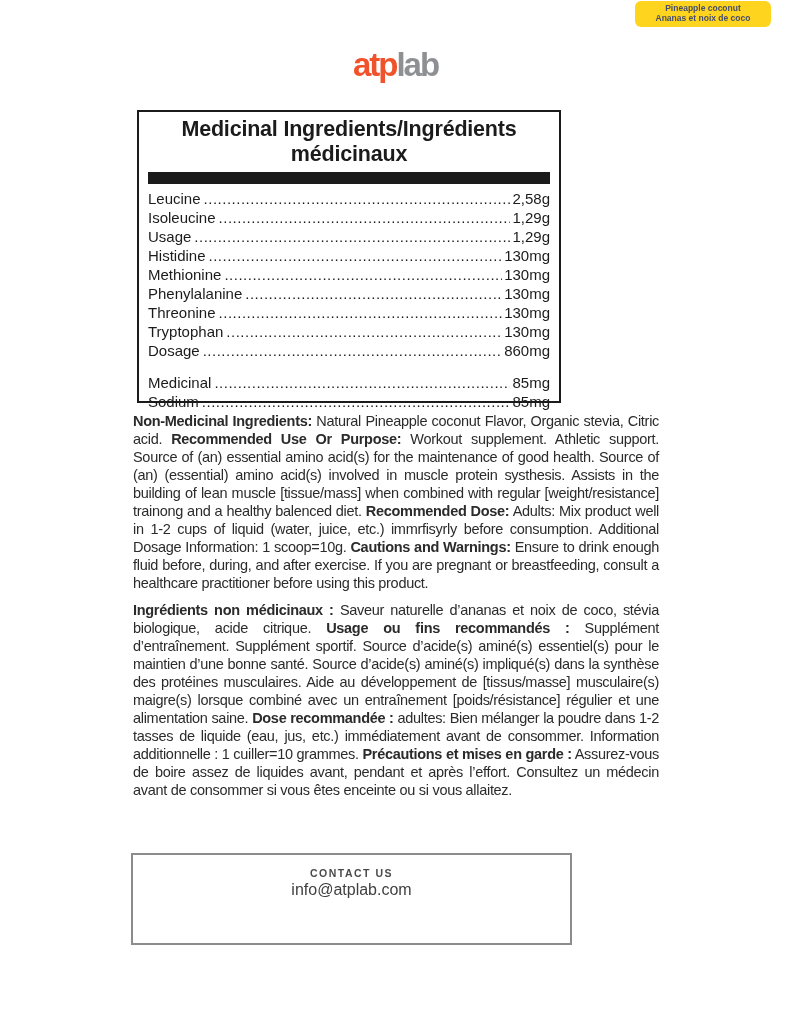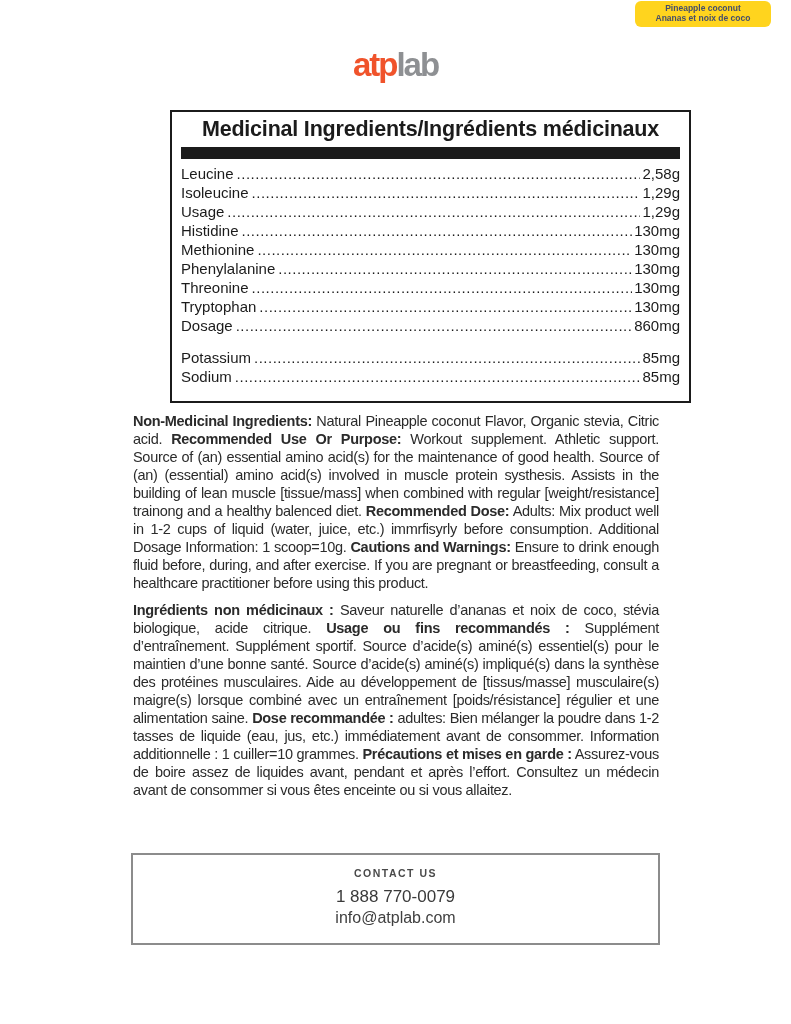--- a/index.html
+++ b/index.html
@@ -28,26 +28,25 @@
     position: absolute; top: 40px; left: 0; width: 100%;
     text-align: center;
     font-size: 33px; font-weight: bold; letter-spacing: -2px;
     line-height: 50px;
   }
   .logo .atp { color: var(--accent-orange, #F0532B); }
   .logo .lab { color: var(--logo-gray, #8E9093); }
 
   
   .panel {
-    position: absolute; left: 137px; top: 110px; width: 521px; height: 293px;
+    position: absolute; left: 137px; top: 110px; width: 424px; height: 293px;
     border: 2.5px solid var(--ink, #1b1b1b);
     box-sizing: border-box;
     padding: 3px 9px 0;
     background: #fff;
-    margin-left: 33px;
   }
   .panel-title {
     text-align: center; font-size: 21.5px; font-weight: bold;
     letter-spacing: -0.2px; line-height: 25px; margin-top: 2px;
   }
   .panel-subtitle { text-align: center; font-size: 13.5px; line-height: 16px; }
   .panel-bar { height: 12px; background: var(--ink, #1b1b1b); margin: 5px 0; }
   .ing-rows { font-size: 15px; line-height: 19px; }
   .ing-row { display: flex; align-items: baseline; }
   .ing-name { white-space: nowrap; padding-right: 3px; }
@@ -60,21 +59,21 @@
     position: absolute; left: 133px; top: 412px; width: 526px;
     text-align: justify;
     font-size: 14.5px; line-height: 18px; letter-spacing: -0.3px;
     color: var(--body-text, #2b2b2b);
   }
   .para + .para { margin-top: 9px; }
   .b { font-weight: bold; }
 
   
   .contact {
-    position: absolute; left: 131px; top: 853px; width: 529px; height: 92px;
+    position: absolute; left: 131px; top: 853px; width: 441px; height: 92px;
     border: 2px solid var(--contact-border, #8c8c8c);
     box-sizing: border-box;
     text-align: center;
     background: #fff;
   }
   .contact-label {
     margin-top: 12px; font-size: 10.5px; font-weight: bold;
     letter-spacing: 1.5px; color: var(--contact-text, #4a4a4a);
   }
   .contact-phone { margin-top: 8px; font-size: 17px; color: #3a3a3a; }
@@ -140,36 +139,35 @@
         </div>
         <div class="ing-row">
           <span class="ing-name">Dosage</span>
           <span class="leader">................................................................................................................................................................................................................................................</span>
           <span class="ing-value">860mg</span>
         </div>
       </div>
     <div class="rows-gap"></div>
     <div class="ing-rows">
         <div class="ing-row">
-          <span class="ing-name">Potassium</span>
+          <span class="ing-name">Medicinal</span>
           <span class="leader">................................................................................................................................................................................................................................................</span>
           <span class="ing-value">85mg</span>
         </div>
         <div class="ing-row">
           <span class="ing-name">Sodium</span>
           <span class="leader">................................................................................................................................................................................................................................................</span>
           <span class="ing-value">85mg</span>
         </div>
       </div>
   </div>
 
   <div class="copy">
     <div class="para"><span class="b">Non-Medicinal Ingredients:</span><span> Natural Pineapple coconut Flavor, Organic stevia, Citric acid. </span><span class="b">Recommended Use Or Purpose:</span><span> Workout supplement. Athletic support. Source of (an) essential amino acid(s) for the maintenance of good health. Source of (an) (essential) amino acid(s) involved in muscle protein systhesis. Assists in the building of lean muscle [tissue/mass] when combined with regular [weight/resistance] trainong and a healthy balenced diet. </span><span class="b">Recommended Dose:</span><span> Adults: Mix product well in 1-2 cups of liquid (water, juice, etc.) immrfisyrly before consumption. Additional Dosage Information: 1 scoop=10g. </span><span class="b">Cautions and Warnings:</span><span> Ensure to drink enough fluid before, during, and after exercise. If you are pregnant or breastfeeding, consult a healthcare practitioner before using this product.</span></div>
     <div class="para"><span class="b">Ingrédients non médicinaux :</span><span> Saveur naturelle d’ananas et noix de coco, stévia biologique, acide citrique. </span><span class="b">Usage ou fins recommandés :</span><span> Supplément d’entraînement. Supplément sportif. Source d’acide(s) aminé(s) essentiel(s) pour le maintien d’une bonne santé. Source d’acide(s) aminé(s) impliqué(s) dans la synthèse des protéines musculaires. Aide au développement de [tissus/masse] musculaire(s) maigre(s) lorsque combiné avec un entraînement [poids/résistance] régulier et une alimentation saine. </span><span class="b">Dose recommandée :</span><span> adultes: Bien mélanger la poudre dans 1-2 tasses de liquide (eau, jus, etc.) immédiatement avant de consommer. Information additionnelle : 1 cuiller=10 grammes. </span><span class="b">Précautions et mises en garde :</span><span> Assurez-vous de boire assez de liquides avant, pendant et après l’effort. Consultez un médecin avant de consommer si vous êtes enceinte ou si vous allaitez.</span></div>
   </div>
 
   <div class="contact">
     <div class="contact-label">CONTACT US</div>
-    <div class="contact-phone">1 888 770-0079</div>
     <div class="contact-email">info@atplab.com</div>
   </div>
 
 </div>
 
 </body></html>

